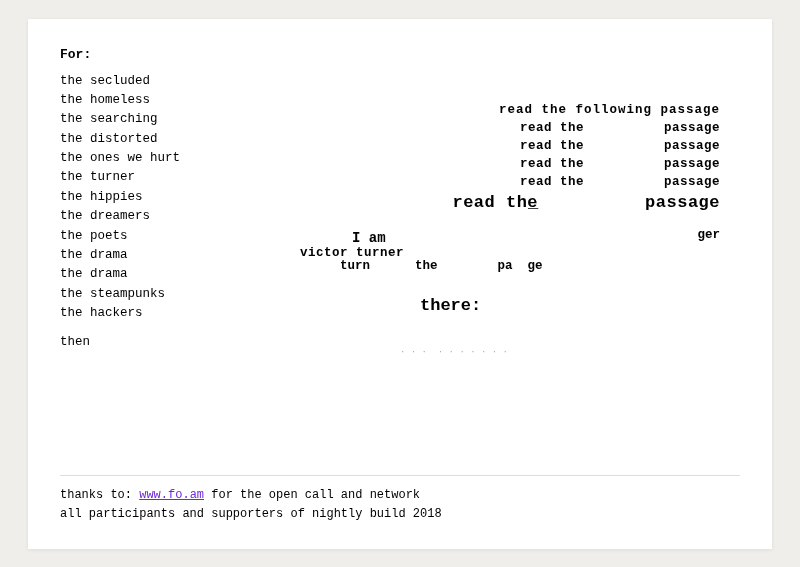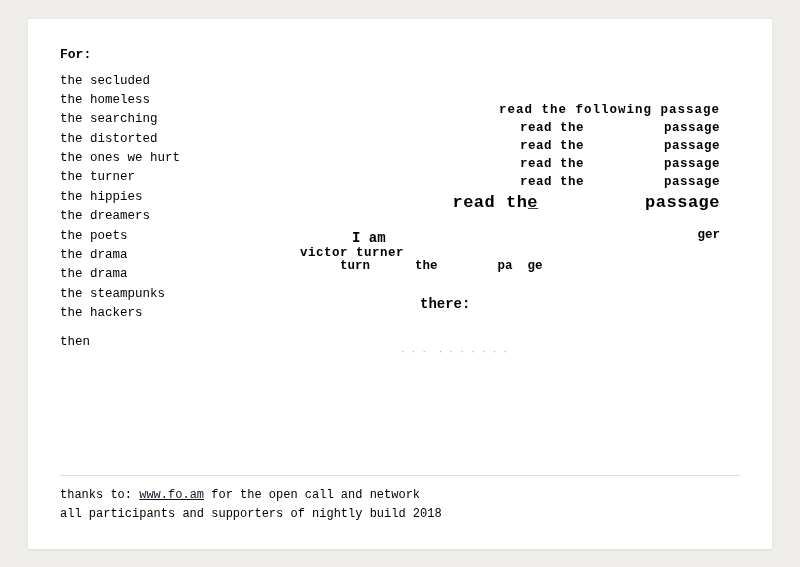--- a/index.html
+++ b/index.html
@@ -162,21 +162,21 @@
       left: 80px;
       font-size: 12.5px;
       font-family: 'Courier New', Courier, monospace;
       font-weight: bold;
       white-space: pre;
     }
     .line-there {
       position: absolute;
       top: 249px;
       left: 160px;
-      font-size: 14px;
+      font-size: 17px;
       font-family: 'Courier New', Courier, monospace;
       font-weight: bold;
       white-space: pre;
     }
     .faded-text {
       position: absolute;
       top: 300px;
       left: 140px;
       font-size: 9px;
       font-family: 'Courier New', Courier, monospace;
@@ -186,21 +186,21 @@
     .footer {
       border-top: 1px solid #ddd;
       margin-top: 8px;
       padding-top: 10px;
       font-size: 12px;
       font-family: 'Courier New', Courier, monospace;
       line-height: 1.6;
     }
     .footer-link {
       text-decoration: underline;
-      color: #0f172a;
+      color: #6d28d9;
     }
   </style>
 </head>
 <body>
 
 <div class="page">
   <div class="content-area">
 
     <div class="left-col">
       <div class="for-label">For:</div>

